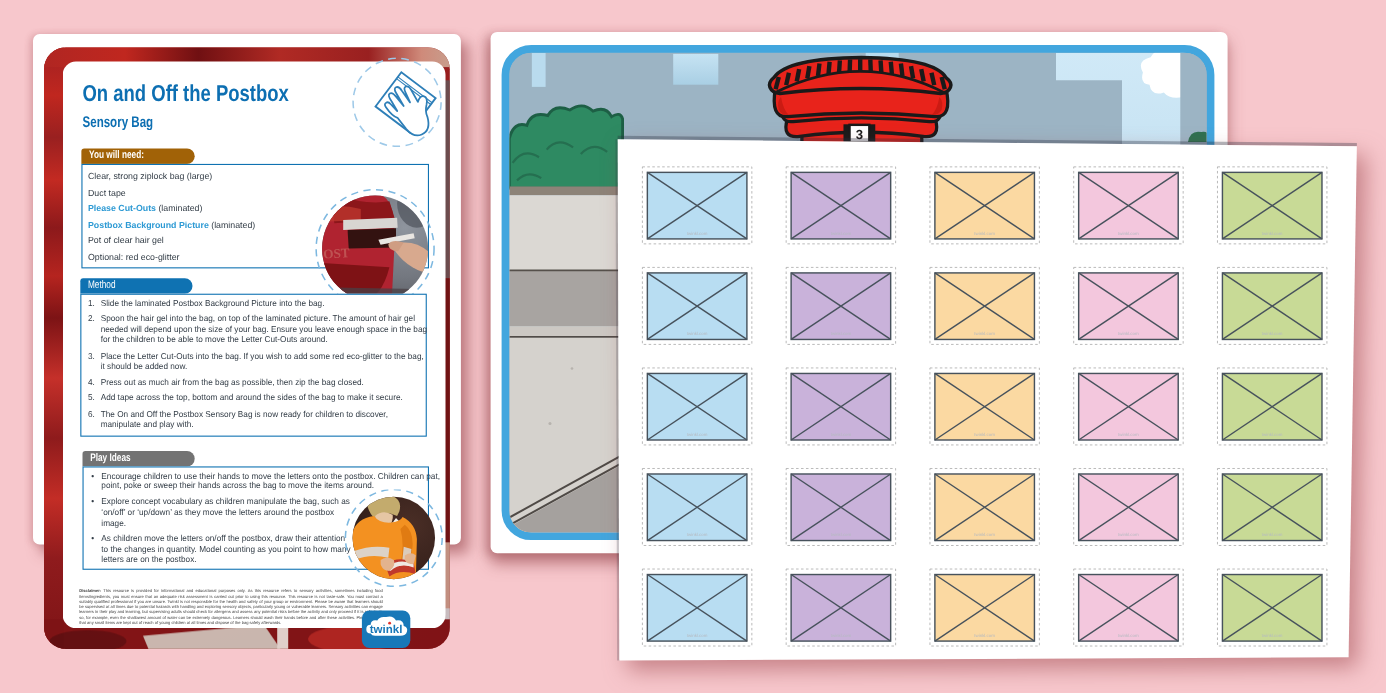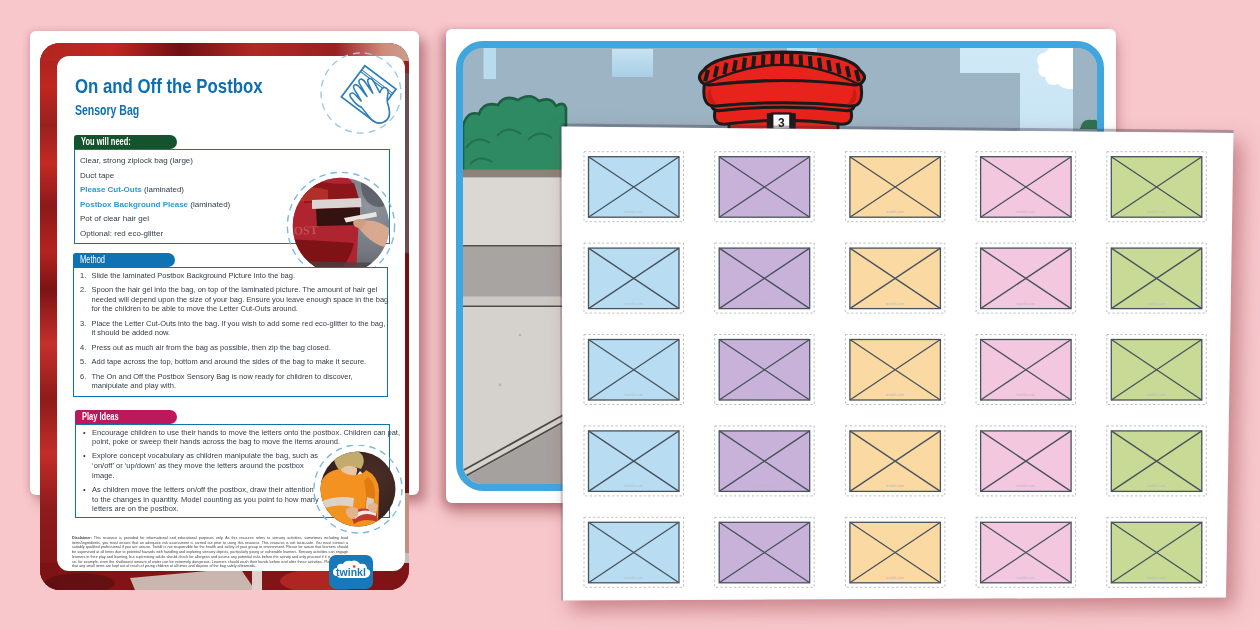--- a/index.html
+++ b/index.html
@@ -379,29 +379,29 @@
       <rect x="31.2" y="21.5" width="39" height="39" fill="#ffffff" stroke="#2e7fb8" stroke-width="1.7"></rect>
       <line x1="31.2" y1="26.8" x2="70.2" y2="26.8" stroke="#2e7fb8" stroke-width="1"></line>
       <line x1="31.2" y1="28.8" x2="70.2" y2="28.8" stroke="#2e7fb8" stroke-width="1"></line>
     </g>
 
     <g transform="translate(2.5,3.5) rotate(-38 52 48)" fill="#ffffff" stroke="#2e7fb8" stroke-width="1.6" stroke-linejoin="round">
       <path d="M41 44 Q38 40 38.6 30 Q38.8 26.5 41.3 26.8 Q43.6 27 43.8 30.5 L44.6 39 L46 29 Q46.3 22 49 22.3 Q51.8 22.5 51.8 28 L52 39 L53.8 26 Q54.3 20.8 57 21.3 Q59.7 21.8 59.3 27 L58.6 40 L61 30 Q62 25.5 64.6 26.3 Q67.2 27.2 66.4 32 L64.5 44 Q70 40.5 72 43.5 Q74 46.5 69.5 50.5 Q64 55 63 60 Q58 72 49 69.5 Q41.5 67.5 41 57 Q41 49 41 44 Z"></path>
     </g>
   </svg>
 
-  <div class="abs" style="left:44px; top:104px; width:103px; height:13.5px; background:#14532d; border-radius:3px 8px 8px 0; color:#fff; font-size:9.5px; font-weight:bold; line-height:13.5px; padding-left:7px;"><span style="display:inline-block; transform:scaleX(0.75); transform-origin:0 50%; font-size:10px;">You will need:</span></div>
+  <div class="abs" style="left:44px; top:104px; width:103px; height:13.5px; background:#a16207; border-radius:3px 8px 8px 0; color:#fff; font-size:9.5px; font-weight:bold; line-height:13.5px; padding-left:7px;"><span style="display:inline-block; transform:scaleX(0.75); transform-origin:0 50%; font-size:10px;">You will need:</span></div>
 
   <div class="abs" style="left:44px; top:117.5px; width:316px; height:95.5px; border:1.2px solid #0f72b2; background:#fff;"></div>
 
   <div class="abs" style="left:50px; top:123px; width:240px; font-size:8px; color:#323c46; line-height:14.55px;">
     Clear, strong ziplock bag (large)<br>
     Duct tape<br>
     <span style="color:#2d9ad4; font-weight:bold;">Please Cut-Outs</span> (laminated)<br>
-    <span style="color:#2d9ad4; font-weight:bold;">Postbox Background Please</span> (laminated)<br>
+    <span style="color:#2d9ad4; font-weight:bold;">Postbox Background Picture</span> (laminated)<br>
     Pot of clear hair gel<br>
     Optional: red eco-glitter
   </div>
 
   <svg class="abs" style="left:252px; top:132px;" width="118" height="118" viewBox="0 0 118 118">
     <defs>
       <clipPath id="c1">
           <circle cx="59" cy="63" r="48.2"></circle>
         </clipPath>
       <radialGradient id="pbg" cx="0.78" cy="0.3" r="0.95">
@@ -452,21 +452,21 @@
     <div style="display:flex; margin-bottom:4.8px;">
         <span style="width:12px; flex:none;">5.</span>
         <span>Add tape across the top, bottom and around the sides of the bag to make it secure.</span>
       </div>
     <div style="display:flex;">
         <span style="width:12px; flex:none;">6.</span>
         <span>The On and Off the Postbox Sensory Bag is now ready for children to discover,<br>manipulate and play with.</span>
       </div>
   </div>
 
-  <div class="abs" style="left:44.7px; top:379px; width:102px; height:13.5px; background:#be185d; border-radius:3px 8px 8px 0; color:#fff; font-size:9.5px; font-weight:bold; line-height:13.5px; padding-left:7px;"><span style="display:inline-block; transform:scaleX(0.75); transform-origin:0 50%; font-size:10px;">Play Ideas</span></div>
+  <div class="abs" style="left:44.7px; top:379px; width:102px; height:13.5px; background:#737373; border-radius:3px 8px 8px 0; color:#fff; font-size:9.5px; font-weight:bold; line-height:13.5px; padding-left:7px;"><span style="display:inline-block; transform:scaleX(0.75); transform-origin:0 50%; font-size:10px;">Play Ideas</span></div>
 
   <div class="abs" style="left:44.7px; top:392.5px; width:315px; height:94px; border:1.2px solid #0f72b2; background:#fff;"></div>
 
   <div class="abs" style="left:53px; top:396.5px; width:330px; font-size:7.8px; color:#323c46; line-height:9.7px; white-space:nowrap; transform:scaleX(0.96); transform-origin:0 0;">
     <div style="display:flex; margin-bottom:4.4px;">
         <span style="width:9.5px; flex:none;">•</span>
         <span>Encourage children to use their hands to move the letters onto the postbox. Children can pat,<br>point, poke or sweep their hands across the bag to move the items around.</span>
       </div>
     <div style="display:flex; margin-bottom:4.4px;">
         <span style="width:9.5px; flex:none;">•</span>

